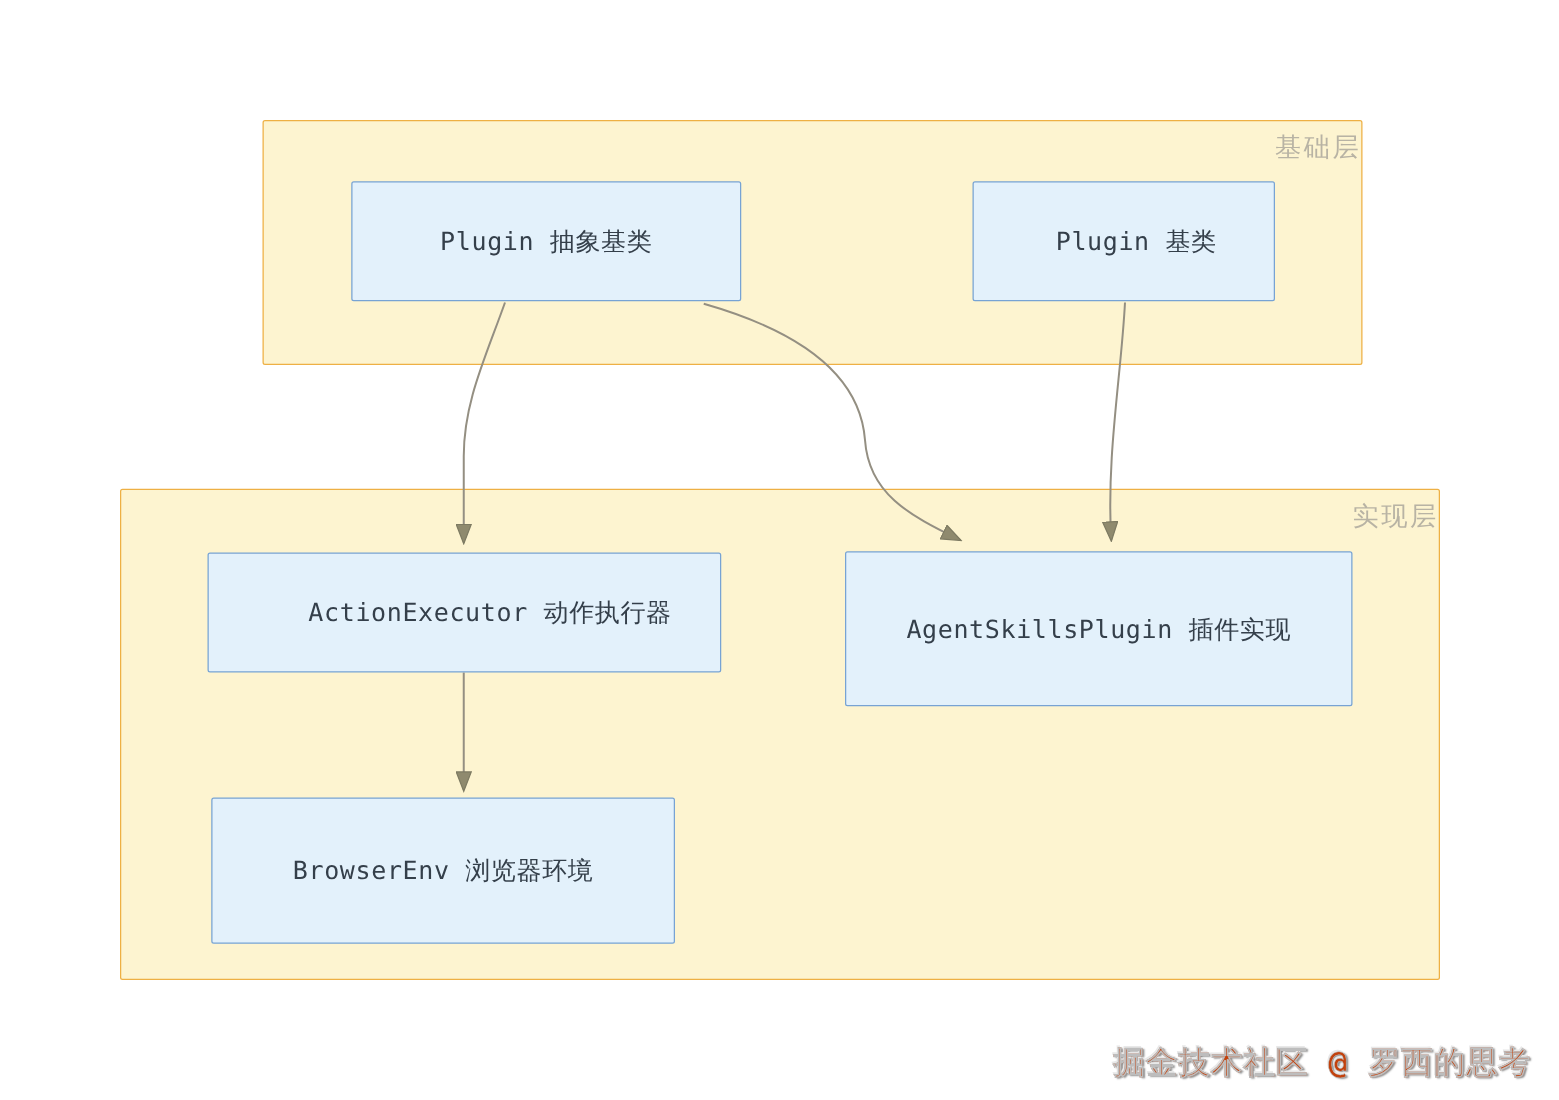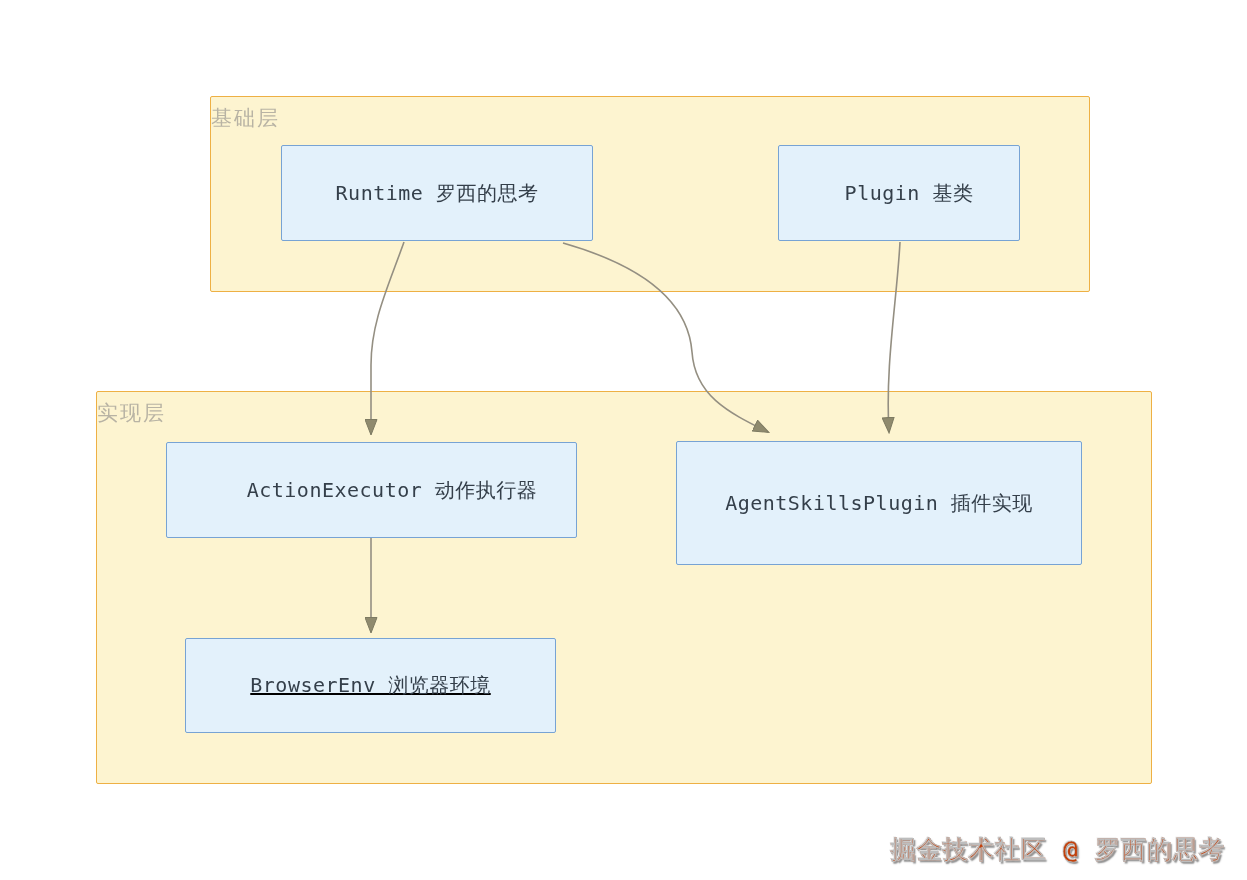--- a/index.html
+++ b/index.html
@@ -20,21 +20,21 @@
     background: var(--group-fill, #fdf4d0);
     border: 1.6px solid var(--group-border, #eeb044);
     border-radius: 2px;
     box-sizing: border-box;
   }
   .group-label {
     position: absolute;
     top: 7px;
     left: 0;
     width: 100%;
-    text-align: left;
+    text-align: right;
     font-size: 21px;
     letter-spacing: 2px;
     color: var(--group-label, #b8b3a4);
     user-select: none;
   }
   .node {
     position: absolute;
     background: var(--node-fill, #e3f1fb);
     border: 1.6px solid var(--node-border, #77a3d4);
     border-radius: 2px;
@@ -97,34 +97,34 @@
         <polygon points="0.5,0.5 16,6.5 0.5,12.5" fill="#8f8a6e" stroke="#7d7a62" stroke-width="1"></polygon>
       </marker>
     </defs>
     <path class="edge" d="M404,242 C388,287 371,322 371,365 L371,434" marker-end="url(#arrowhead)"></path>
     <path class="edge" d="M563,243 C640,265 688,300 692,352 C695,395 727,412 768,432" marker-end="url(#arrowhead)"></path>
     <path class="edge" d="M900,242 C897,300 885,365 889,432" marker-end="url(#arrowhead)"></path>
     <path class="edge" d="M371,538 L371,632" marker-end="url(#arrowhead)"></path>
   </svg>
 
   <div class="node" style="left:281px; top:145px; width:312px; height:96px;">
-    <span class="node-label">Runtime 罗西的思考</span>
+    <span class="node-label">Plugin 抽象基类</span>
   </div>
 
   <div class="node" style="left:778px; top:145px; width:242px; height:96px;padding-left:20px;">
     <span class="node-label">Plugin 基类</span>
   </div>
 
   <div class="node" style="left:166px; top:442px; width:411px; height:96px;padding-left:41px;">
     <span class="node-label">ActionExecutor 动作执行器</span>
   </div>
 
   <div class="node" style="left:676px; top:441px; width:406px; height:124px;">
     <span class="node-label">AgentSkillsPlugin 插件实现</span>
   </div>
 
-  <div class="node" style="left:185px; top:638px; width:371px; height:95px;text-decoration:underline;">
+  <div class="node" style="left:169px; top:638px; width:371px; height:117px;">
     <span class="node-label">BrowserEnv 浏览器环境</span>
   </div>
 
   <div class="watermark">掘金技术社区 @ 罗西的思考</div>
 
 </div>
 
 </body></html>

